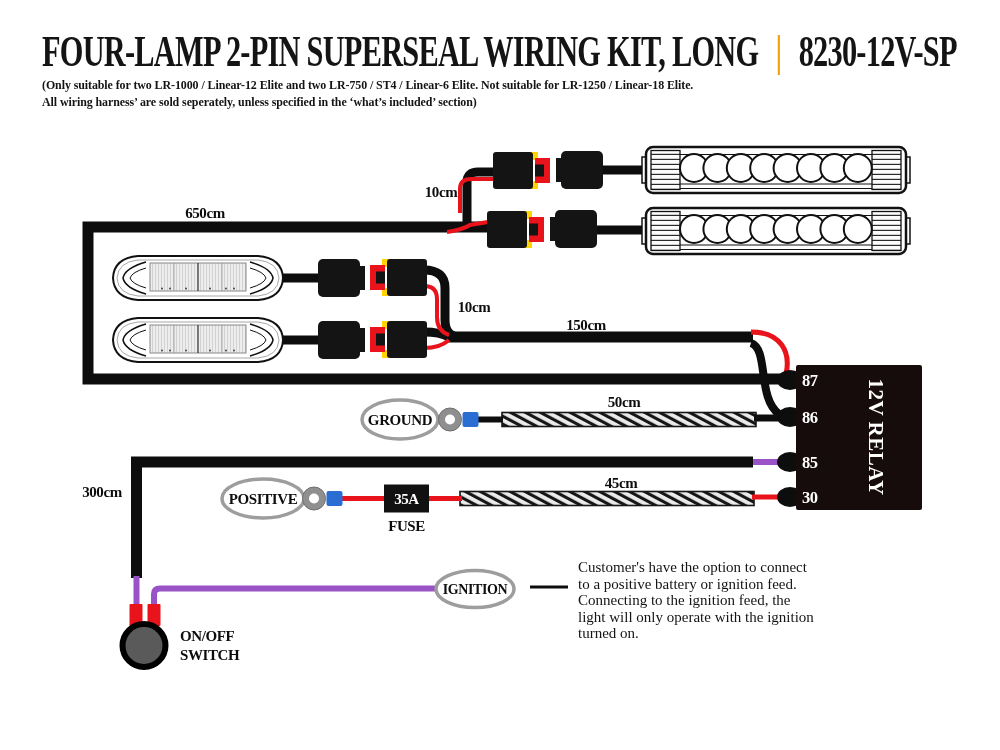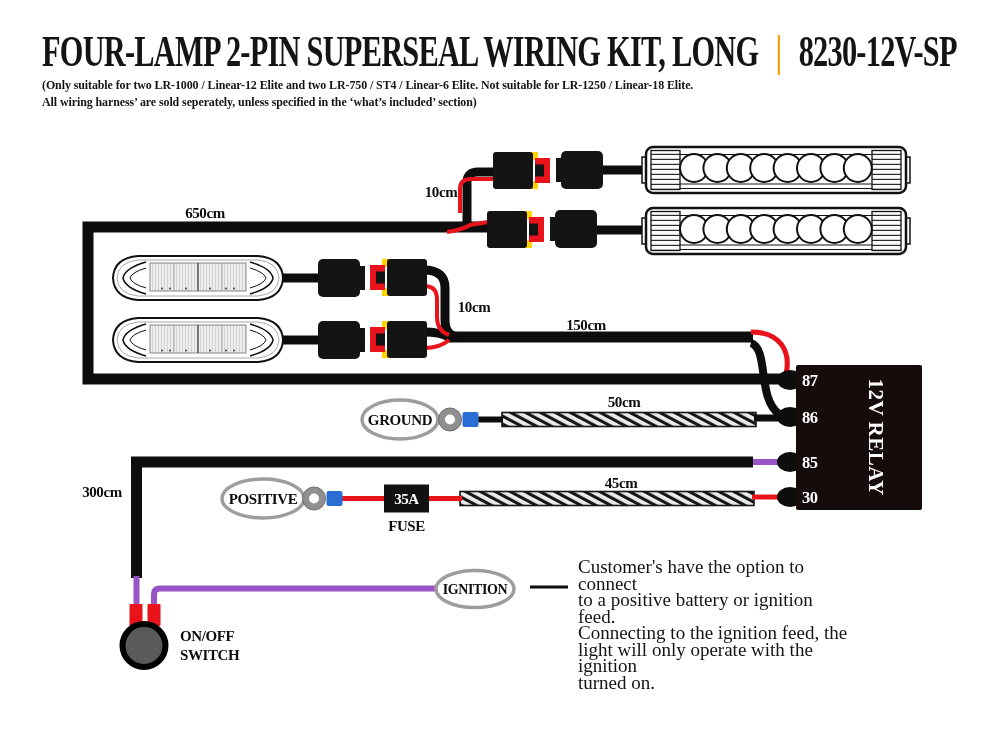--- a/index.html
+++ b/index.html
@@ -5,21 +5,21 @@
   html,body{margin:0;padding:0;background:#fff;}
   .stage{position:relative;width:968px;height:750px;background:#ffffff;overflow:hidden;
          font-family:Liberation Serif, serif;}
   .title-row{position:absolute;left:42px;top:24px;white-space:nowrap;
              font-weight:700;font-size:41px;letter-spacing:-1px;color:#141414;
              transform:scale(0.74,1.10);transform-origin:0 0;}
   .title-pipe{color:#f0a30a;margin:0 14px;}
   .subtitle{position:absolute;left:42px;top:77px;font-size:13px;font-weight:700;
             letter-spacing:-0.1px;line-height:16.5px;color:#141414;white-space:nowrap;
             transform:scale(0.92,1);transform-origin:0 0;}
-  .note{position:absolute;left:578px;top:559px;width:270px;font-size:19px;
+  .note{position:absolute;left:578px;top:559px;width:270px;font-size:15px;
         line-height:16.5px;color:#141414;white-space:pre-line;font-weight:400;}
   svg.diagram{position:absolute;left:0;top:0;}
   .lbl{font-weight:700;font-size:15px;fill:#0d0d0d;letter-spacing:-0.4px;}
   .lbl-sm{font-weight:700;font-size:14px;fill:#0d0d0d;letter-spacing:-0.4px;}
   .pin-lbl{font-weight:700;font-size:16.5px;fill:#ffffff;letter-spacing:-0.5px;}
   .relay-lbl{font-weight:700;font-size:21px;fill:#ffffff;letter-spacing:0.5px;}
   .fuse-lbl{font-weight:700;font-size:15px;fill:#ffffff;letter-spacing:-0.4px;}
 </style>
 </head>
 <body>

